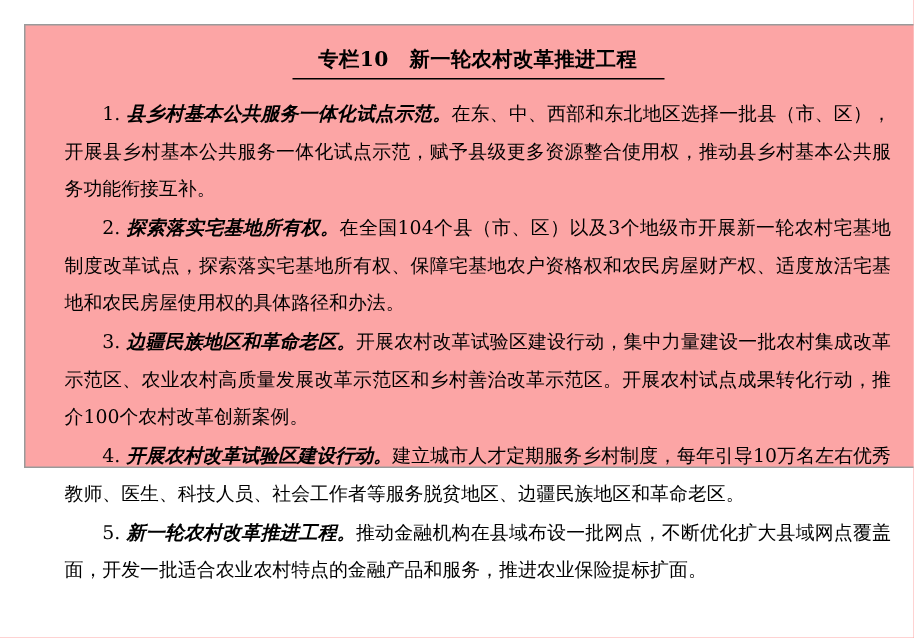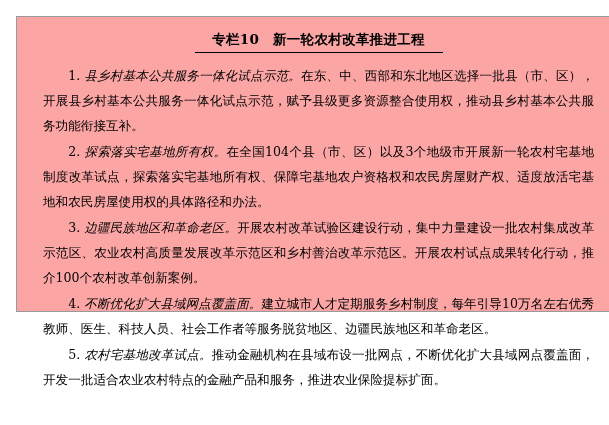--- a/index.html
+++ b/index.html
@@ -50,30 +50,30 @@
     line-height: 25px;
     color: #000000;
     text-align: justify;
     text-justify: inter-ideograph;
   }
   p.para + p.para {
     margin-top: 1px;
   }
   .lead {
     font-style: italic;
-    font-weight: normal;
+    font-weight: bold;
     font-family: "DejaVu Serif", "Liberation Serif", serif;
   }
 </style>
 </head>
 <body>
 
 <div class="box">
   <div class="title">专栏10　新一轮农村改革推进工程</div>
   <div class="underline"></div>
   <div class="content">
     <p class="para"><span>1.</span> <span class="lead">县乡村基本公共服务一体化试点示范。</span><span>在东、中、西部和东北地区选择一批县（市、区），开展县乡村基本公共服务一体化试点示范，赋予县级更多资源整合使用权，推动县乡村基本公共服务功能衔接互补。</span></p>
     <p class="para"><span>2.</span> <span class="lead">探索落实宅基地所有权。</span><span>在全国104个县（市、区）以及3个地级市开展新一轮农村宅基地制度改革试点，探索落实宅基地所有权、保障宅基地农户资格权和农民房屋财产权、适度放活宅基地和农民房屋使用权的具体路径和办法。</span></p>
     <p class="para"><span>3.</span> <span class="lead">边疆民族地区和革命老区。</span><span>开展农村改革试验区建设行动，集中力量建设一批农村集成改革示范区、农业农村高质量发展改革示范区和乡村善治改革示范区。开展农村试点成果转化行动，推介100个农村改革创新案例。</span></p>
-    <p class="para"><span>4.</span> <span class="lead">不断优化扩大县域网点覆盖面。</span><span>建立城市人才定期服务乡村制度，每年引导10万名左右优秀教师、医生、科技人员、社会工作者等服务脱贫地区、边疆民族地区和革命老区。</span></p>
-    <p class="para"><span>5.</span> <span class="lead">农村宅基地改革试点。</span><span>推动金融机构在县域布设一批网点，不断优化扩大县域网点覆盖面，开发一批适合农业农村特点的金融产品和服务，推进农业保险提标扩面。</span></p>
+    <p class="para"><span>4.</span> <span class="lead">开展农村改革试验区建设行动。</span><span>建立城市人才定期服务乡村制度，每年引导10万名左右优秀教师、医生、科技人员、社会工作者等服务脱贫地区、边疆民族地区和革命老区。</span></p>
+    <p class="para"><span>5.</span> <span class="lead">新一轮农村改革推进工程。</span><span>推动金融机构在县域布设一批网点，不断优化扩大县域网点覆盖面，开发一批适合农业农村特点的金融产品和服务，推进农业保险提标扩面。</span></p>
   </div>
 </div>
 
 </body></html>

